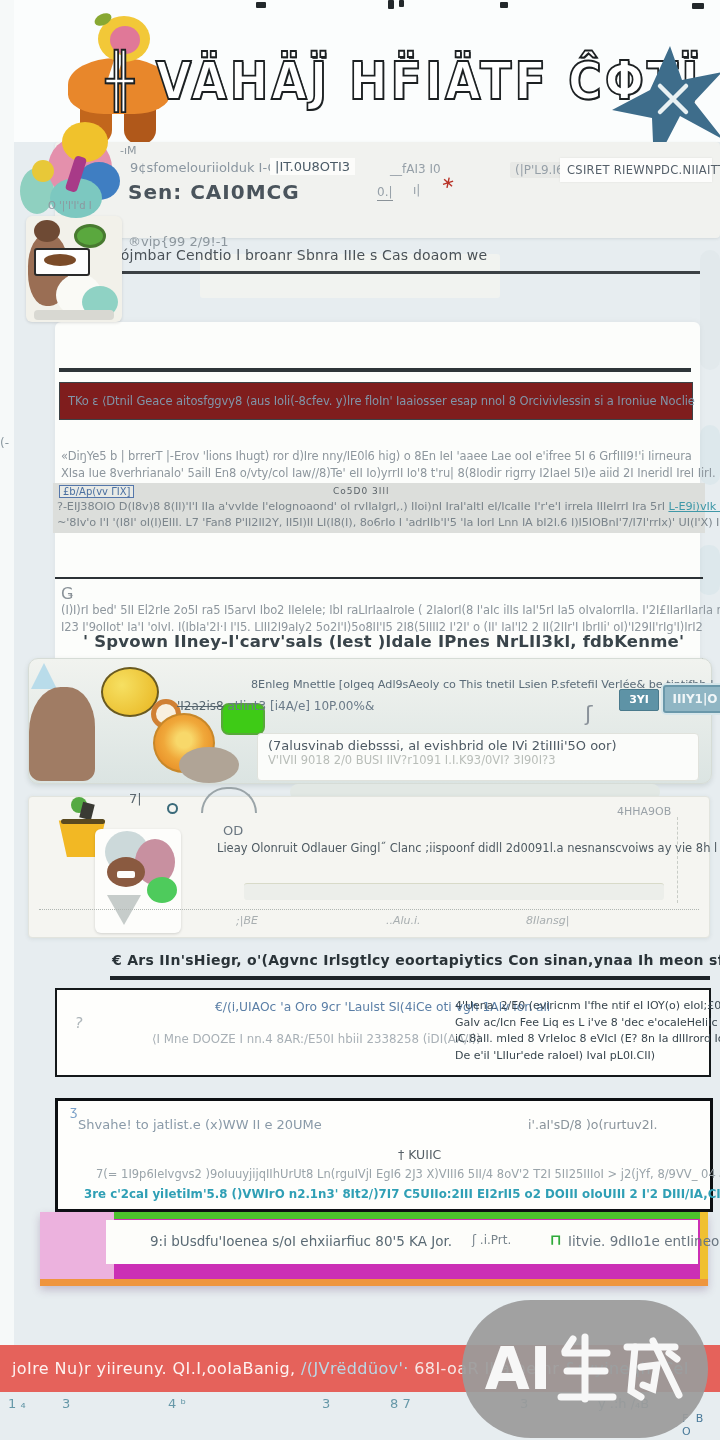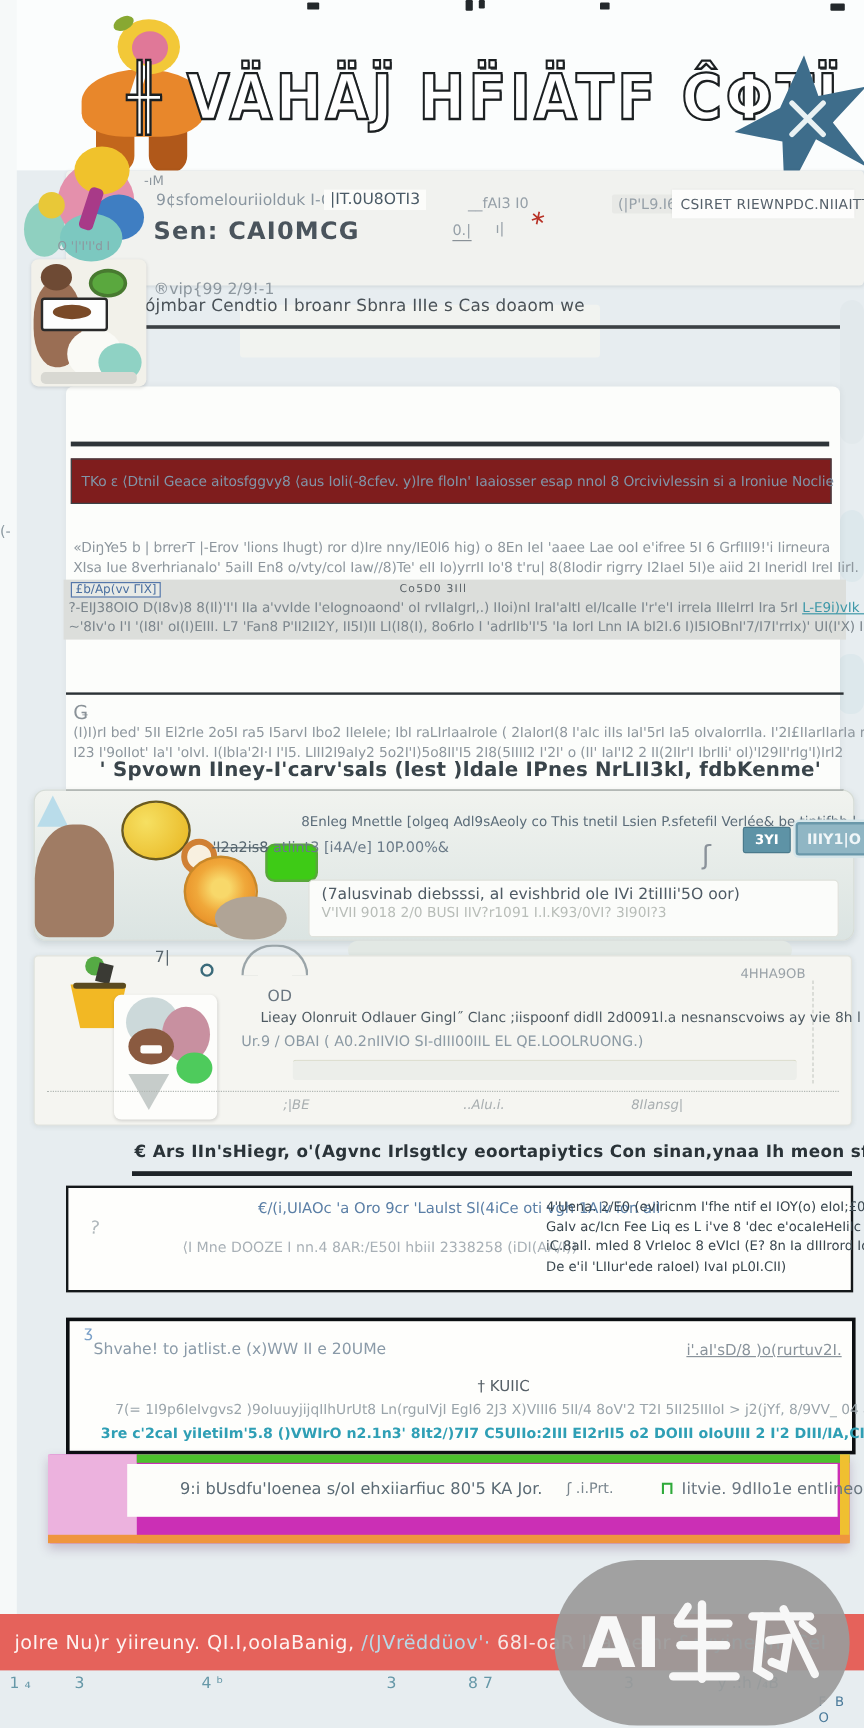--- a/index.html
+++ b/index.html
@@ -316,21 +316,20 @@
       <i style="left:22px;top:42px;width:18px;height:7px;background:#fdfdfb;border-radius:2px;"></i>
       <i style="left:52px;top:48px;width:30px;height:26px;background:#4ecb5c;border-radius:50%;"></i>
       <i style="left:12px;top:66px;width:0;height:0;border-left:17px solid transparent;border-right:17px solid transparent;border-top:30px solid #c6ccca;"></i>
     </div>
     <span class="abs c2-mark" style="left:100px;top:-6px;">7|</span>
     <i class="abs c2-dot" style="left:138px;top:6px;"></i>
     <div class="abs snail" style="left:172px;top:-10px;"></div>
     <span class="abs c2-topright" style="left:588px;top:8px;">4HHA9OB</span>
     <span class="abs c2-od" style="left:194px;top:26px;">OD</span>
     <div class="abs c2-line1 nowrap" style="left:172px;top:44px;margin-left:16px;">Lieay Olonruit Odlauer Gingl˝ Clanc ;iispoonf didll 2d0091l.a nesnanscvoiws  ay vie 8h l</div>
-    <div class="abs c2-line2 nowrap" style="left:172px;top:64px;">Ur.9 / OBAI ( A0.2nIIVIO SI-dIII00IIL EL QE.LOOLRUONG.)</div>
     <div class="abs c2-tray" style="left:215px;top:86px;width:420px;height:16px;"></div>
     <div class="abs actions" style="left:10px;top:112px;width:660px;height:26px;">
       <span class="abs action" style="left:197px;top:4px;">;|BE</span>
       <span class="abs action" style="left:347px;top:4px;">..Alu.i.</span>
       <span class="abs action" style="left:487px;top:4px;">8Ilansg|</span>
     </div>
     <div class="abs dashv" style="left:648px;top:20px;height:86px;"></div>
   </div>
 
   <div class="abs rep-head nowrap" style="left:112px;top:952px;">€ Ars  IIn'sHiegr, o'(Agvnc Irlsgtlcy eoortapiytics Con sinan,ynaa Ih meon sfes, o ,co</div>
@@ -345,21 +344,21 @@
       <div class="nowrap">GaIv ac/Icn Fee Liq es L i've 8 'dec e'ocaIeHeIiIc a I5</div>
       <div class="nowrap">iC.8aIl. mIed 8 VrIeIoc 8 eVIcI (E? 8n Ia dIIIrord Io di</div>
       <div class="nowrap">De e'iI 'LIIur'ede raIoeI) IvaI pL0I.CII)</div>
     </div>
   </div>
 
 
   <div class="abs box2">
     <span class="abs b-mark" style="left:12px;top:2px;">ʒ</span>
     <div class="abs b2-left nowrap" style="left:20px;top:16px;">Shvahe! to jatlist.e (x)WW II e 20UMe</div>
-    <div class="abs b2-right nowrap" style="left:514px;top:16px;text-decoration:underline;">i'.aI'sD/8 )o(rurtuv2I.</div>
+    <div class="abs b2-right nowrap" style="left:470px;top:16px;">i'.aI'sD/8 )o(rurtuv2I.</div>
     <div class="abs b2-center nowrap" style="left:340px;top:46px;">† KUIIC</div>
     <div class="abs b2-para nowrap" style="left:38px;top:66px;">
       <span>7(= 1I9p6IeIvgvs2 )9oIuuyjijqIIhUrUt8 Ln(rguIVjI EgI6 2J3 X)VIII6 5II/4 8oV'2 T2I 5II25IIIoI &gt; j2(jYf, 8/9VV_ 04 </span><b>atoo</b>
     </div>
     <div class="abs b2-teal nowrap" style="left:26px;top:86px;">3re c'2caI yiIetiIm'5.8 ()VWIrO n2.1n3' 8It2/)7I7 C5UIIo:2III EI2rII5 o2 DOIII oIoUIII 2 I'2 DIII/IA,CIrIUIIIe</div>
   </div>
 
   <div class="abs banner">
     <div class="abs ban-pink"></div>
     <div class="abs ban-green"></div>

